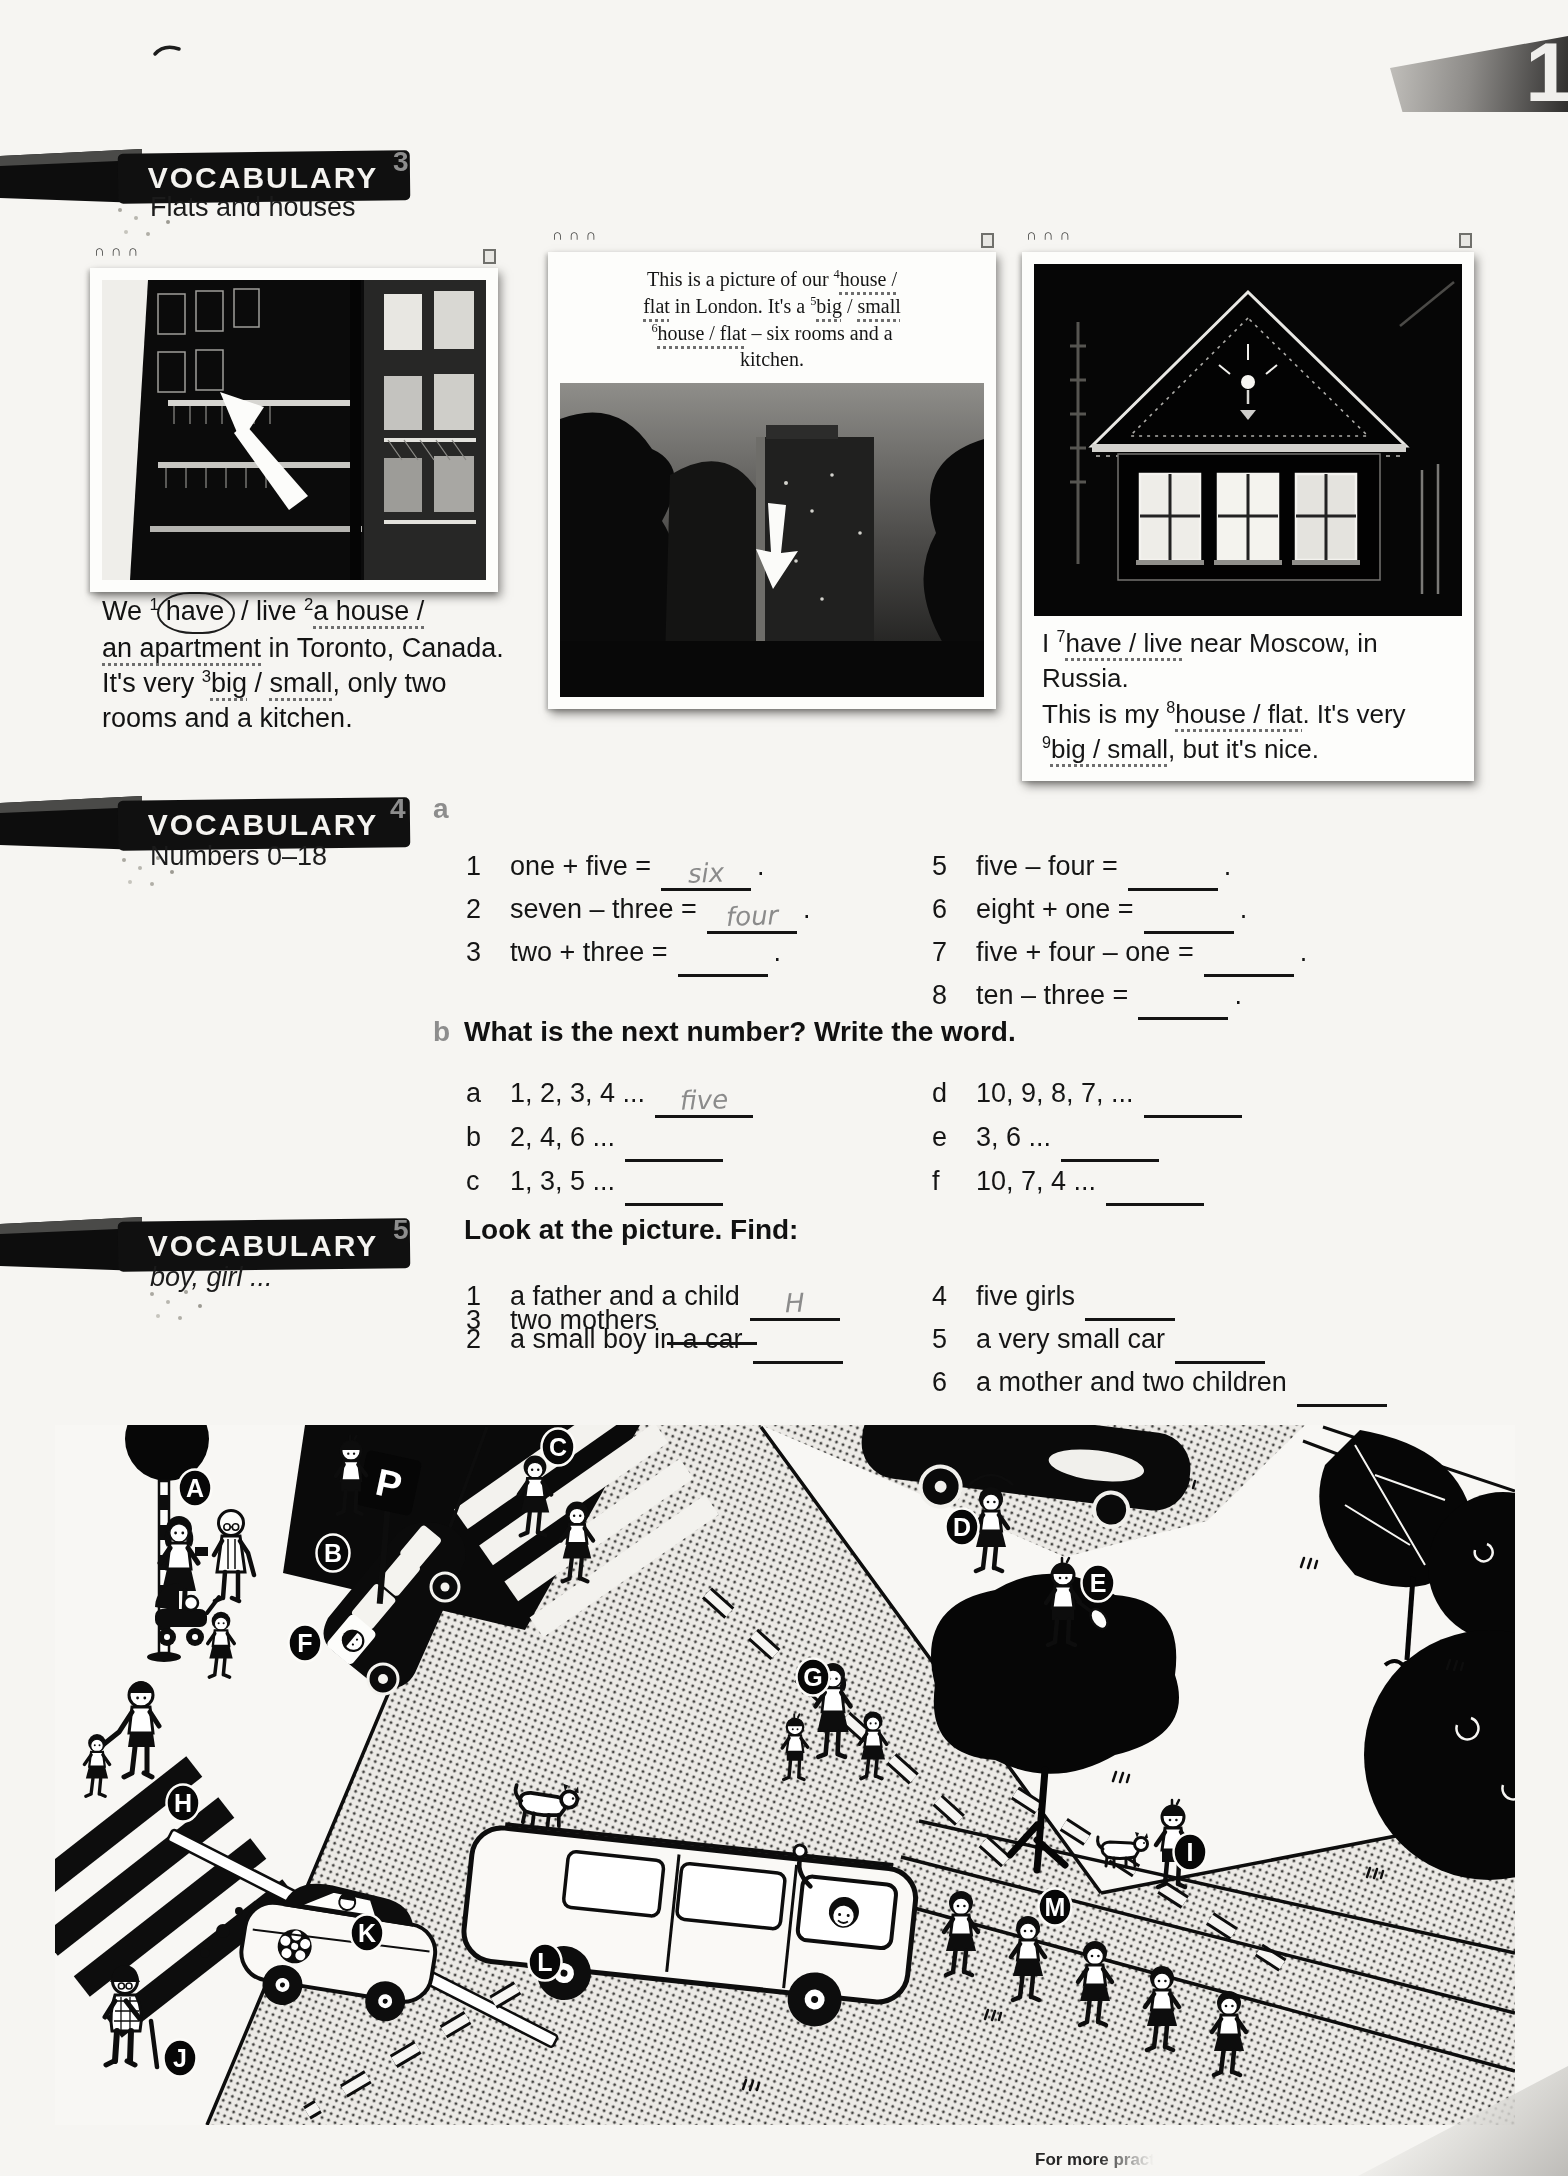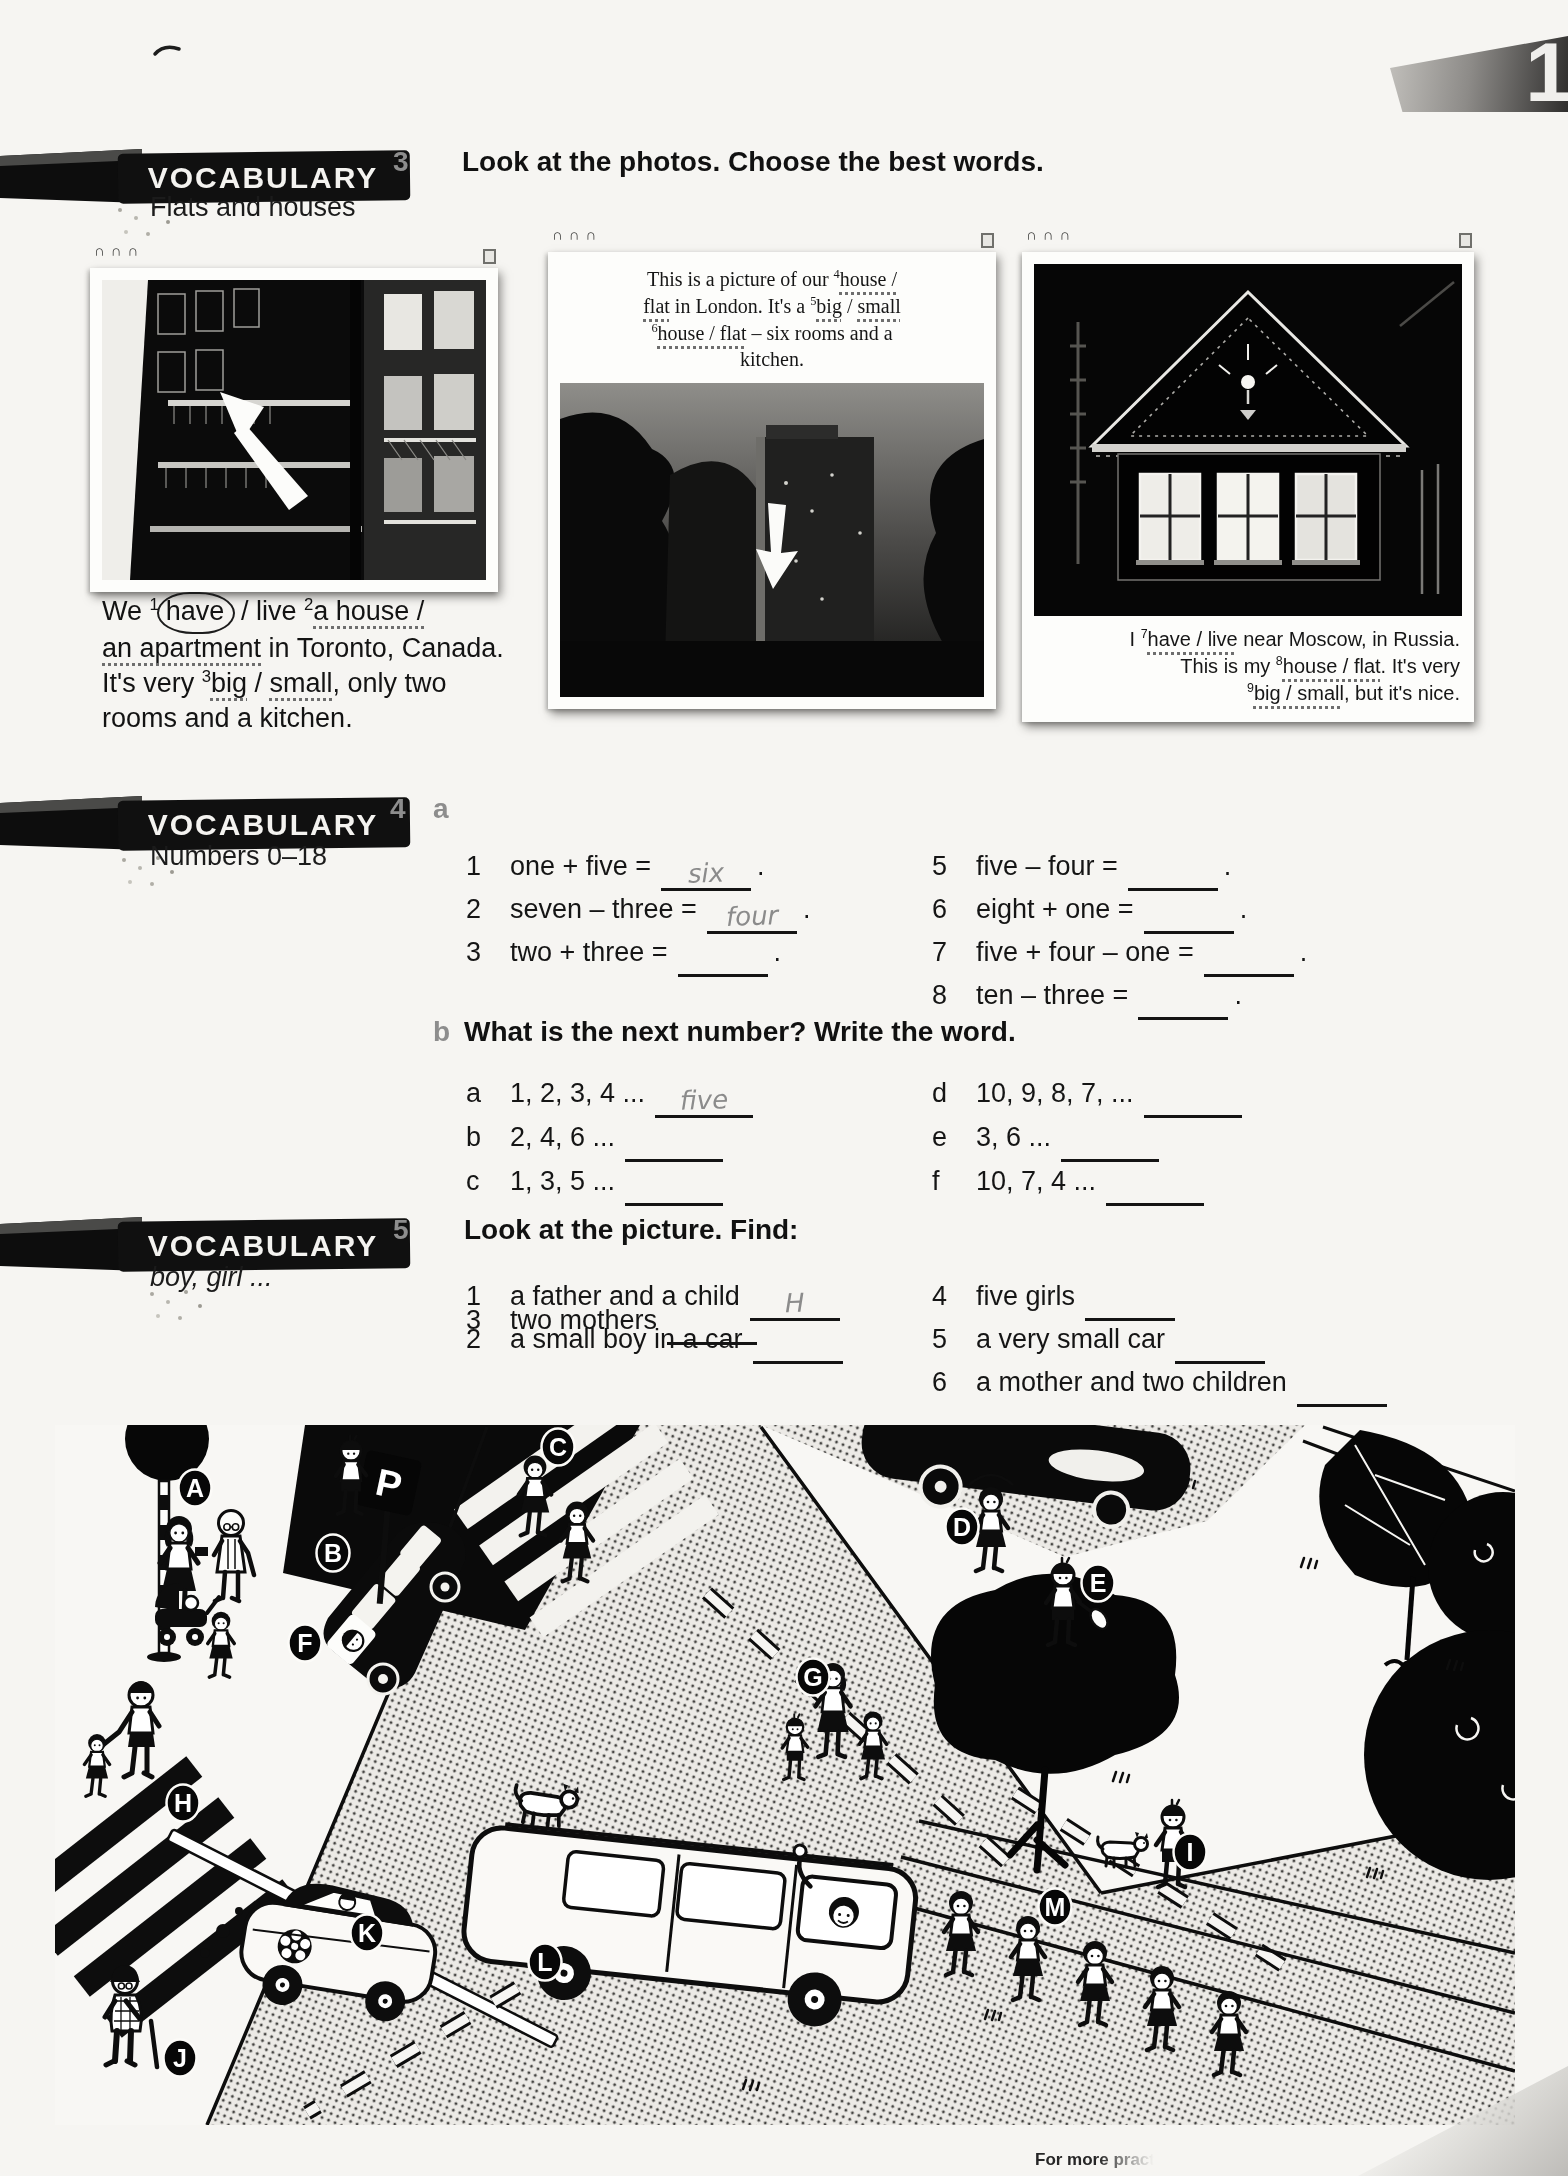--- a/index.html
+++ b/index.html
@@ -15,21 +15,21 @@
         box-shadow:16px 8px 0 #b8b6af,34px -2px 0 #a5a39c,6px 22px 0 #c6c4bd,28px 24px 0 #b0aea7,48px 12px 0 #9c9a93;}
   
   .card{position:absolute;background:#fdfdfb;padding:12px;
         box-shadow:3px 5px 9px rgba(40,38,35,.5),-2px 2px 4px rgba(40,38,35,.25);}
   .cmarks{position:absolute;top:-26px;left:4px;font-size:15px;letter-spacing:6px;color:#3a3a38;}
   .csq{position:absolute;top:-19px;right:2px;width:9px;height:11px;border:2px solid #70706c;background:#e8e7e3;}
   .photo{display:block;background:#000;}
   
   .cap{position:absolute;font-size:27px;line-height:1.3;color:#131313;}
   .capin{font-size:20px;line-height:1.34;margin:2px 2px 10px;font-family:Liberation Serif, serif;text-align:center;}
-  .capin3{font-size:20px;line-height:1.36;margin:10px 2px 2px;text-align:right;}
+  .capin3{font-size:26px;line-height:1.36;margin:10px 8px 2px;}
   .sup{vertical-align:super;font-size:0.62em;}
   .dotu{text-decoration:underline;text-decoration-style:dotted;text-decoration-color:#6e6e6e;
         text-decoration-thickness:2.5px;text-underline-offset:6px;}
   .circled{display:inline-block;border:2.6px solid #1c1c1c;border-radius:50% 55% 50% 55%/60% 60% 60% 60%;
         padding:0 9px 3px 7px;margin:-3px -2px;}
   
   .row{position:absolute;white-space:nowrap;font-size:27px;color:#151515;}
   .row .n{display:inline-block;width:44px;}
   .blank{display:inline-block;min-width:90px;height:30px;border-bottom:3px solid #141414;
          text-align:center;vertical-align:-7px;margin:0 6px 0 10px;}
@@ -65,21 +65,20 @@
 
   <svg class="voc" style="top:148px" viewBox="0 0 430 62">
     <path d="M0,8 L142,1 L142,55 L0,50 Z" fill="#0d0d0d"></path>
     <path d="M0,8 L142,1 L142,12 L0,18 Z" fill="#4a4a48"></path>
     <rect x="118" y="4" width="292" height="50" rx="5" fill="#101010" transform="rotate(-0.7 264 29)"></rect>
     <text x="263" y="40" text-anchor="middle" font-size="30" font-weight="bold" fill="#f4f3f0" letter-spacing="2">VOCABULARY</text>
   </svg>
   <div class="dots" style="left:118px;top:208px"></div>
   <div class="subtitle" style="top:192px">Flats and houses</div>
   <div class="exnum" style="left:393px;top:146px">3</div>
-  <div class="instr" style="left:462px;top:146px">Look at the photos. Choose the best words.</div>
 
   <div class="card" style="left:90px;top:268px;width:384px;">
     <div class="cmarks">∩∩∩</div>
     <div class="csq"></div>
     <svg class="photo" width="384" height="300" viewBox="0 0 384 300">
       <rect width="384" height="300" fill="#0b0b0b"></rect>
       <polygon points="0,0 46,0 28,300 0,300" fill="#efeeea"></polygon>
       <g stroke="#b9b8b4" stroke-width="1.5" fill="none" opacity="0.85">
         <rect x="56" y="14" width="27" height="40"></rect>
           <rect x="94" y="11" width="27" height="40"></rect>

